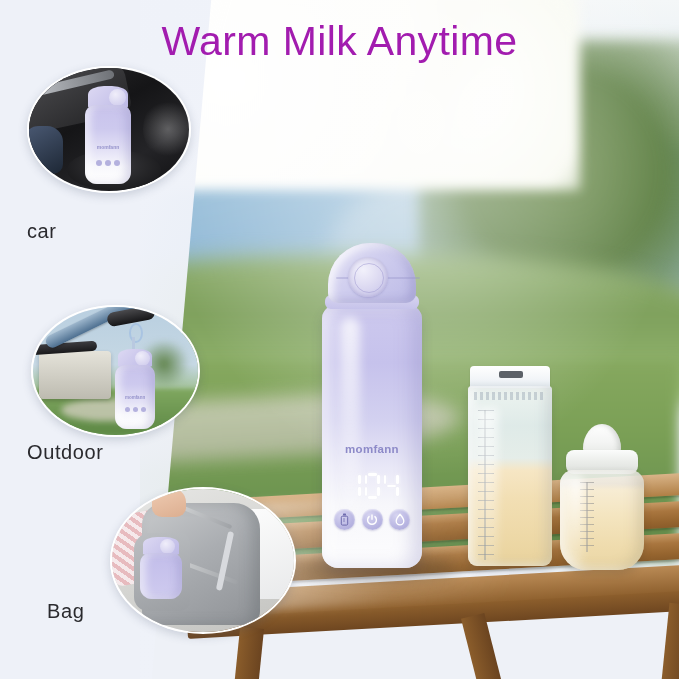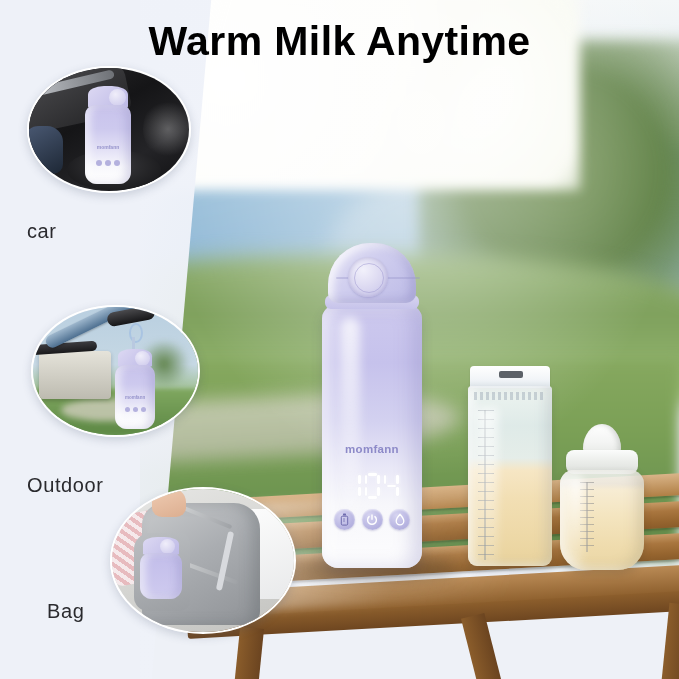--- a/index.html
+++ b/index.html
@@ -248,21 +248,21 @@
     box-shadow:0 3px 10px rgba(70,80,110,.22);
   }
   .inset-car{left:27px;top:66px;width:160px;height:123px;}
   .inset-out{left:31px;top:305px;width:165px;height:128px;}
   .inset-bag{left:110px;top:487px;width:182px;height:143px;}
 
   .ins-label{
     position:absolute;font-size:20px;color:#2a2a2e;letter-spacing:.6px;font-weight:400;
   }
   .lb-car{left:27px;top:220px;}
-  .lb-out{left:27px;top:474px;}
+  .lb-out{left:27px;top:441px;}
   .lb-bag{left:47px;top:600px;}
 
   
   .car-bg{position:absolute;inset:0;background:linear-gradient(150deg,#2b2b2d 0%,#151517 40%,#242427 70%,#0e0e10 100%);}
   .car-console{position:absolute;left:-10px;top:6px;width:110px;height:50px;border-radius:12px;
     background:linear-gradient(160deg,#4a4a4d,#232325);transform:rotate(-12deg);}
   .car-trim{position:absolute;left:8px;top:10px;width:78px;height:9px;border-radius:6px;
     background:linear-gradient(90deg,#b9bcc1,#6e7176);transform:rotate(-13deg);}
   .car-shift{position:absolute;left:-6px;top:58px;width:40px;height:48px;border-radius:16px 16px 10px 10px;
     background:linear-gradient(150deg,#4b5a74,#1d2735);}
@@ -319,21 +319,21 @@
     background:repeating-linear-gradient(45deg,#e8b9bd 0 4px,#f7eaec 4px 8px);transform:rotate(-10deg);opacity:.95;}
   .bag-hand{position:absolute;left:40px;top:-2px;width:34px;height:30px;border-radius:50% 50% 30% 30%;
     background:linear-gradient(160deg,#f0cdb4,#dcae90);}
   .bag-towel{position:absolute;right:-6px;top:20px;width:70px;height:90px;border-radius:8px;
     background:linear-gradient(160deg,#fdfdfd,#e8e9ea);}
   .bag-strap{position:absolute;left:110px;top:42px;width:6px;height:60px;background:#d8dade;transform:rotate(12deg);border-radius:3px;}
 
   
   .title{
     position:absolute;left:0;top:18px;width:679px;text-align:center;
-    font-size:41px;font-weight:700;color:#000000;letter-spacing:.4px;
+    font-size:41px;font-weight:400;color:#a21caf;letter-spacing:.4px;
     font-family:"Liberation Sans",sans-serif;
   }
 </style>
 </head>
 <body>
 
 <div id="stage">
 
   <div class="bg">
     <div class="bg-sky"></div>

